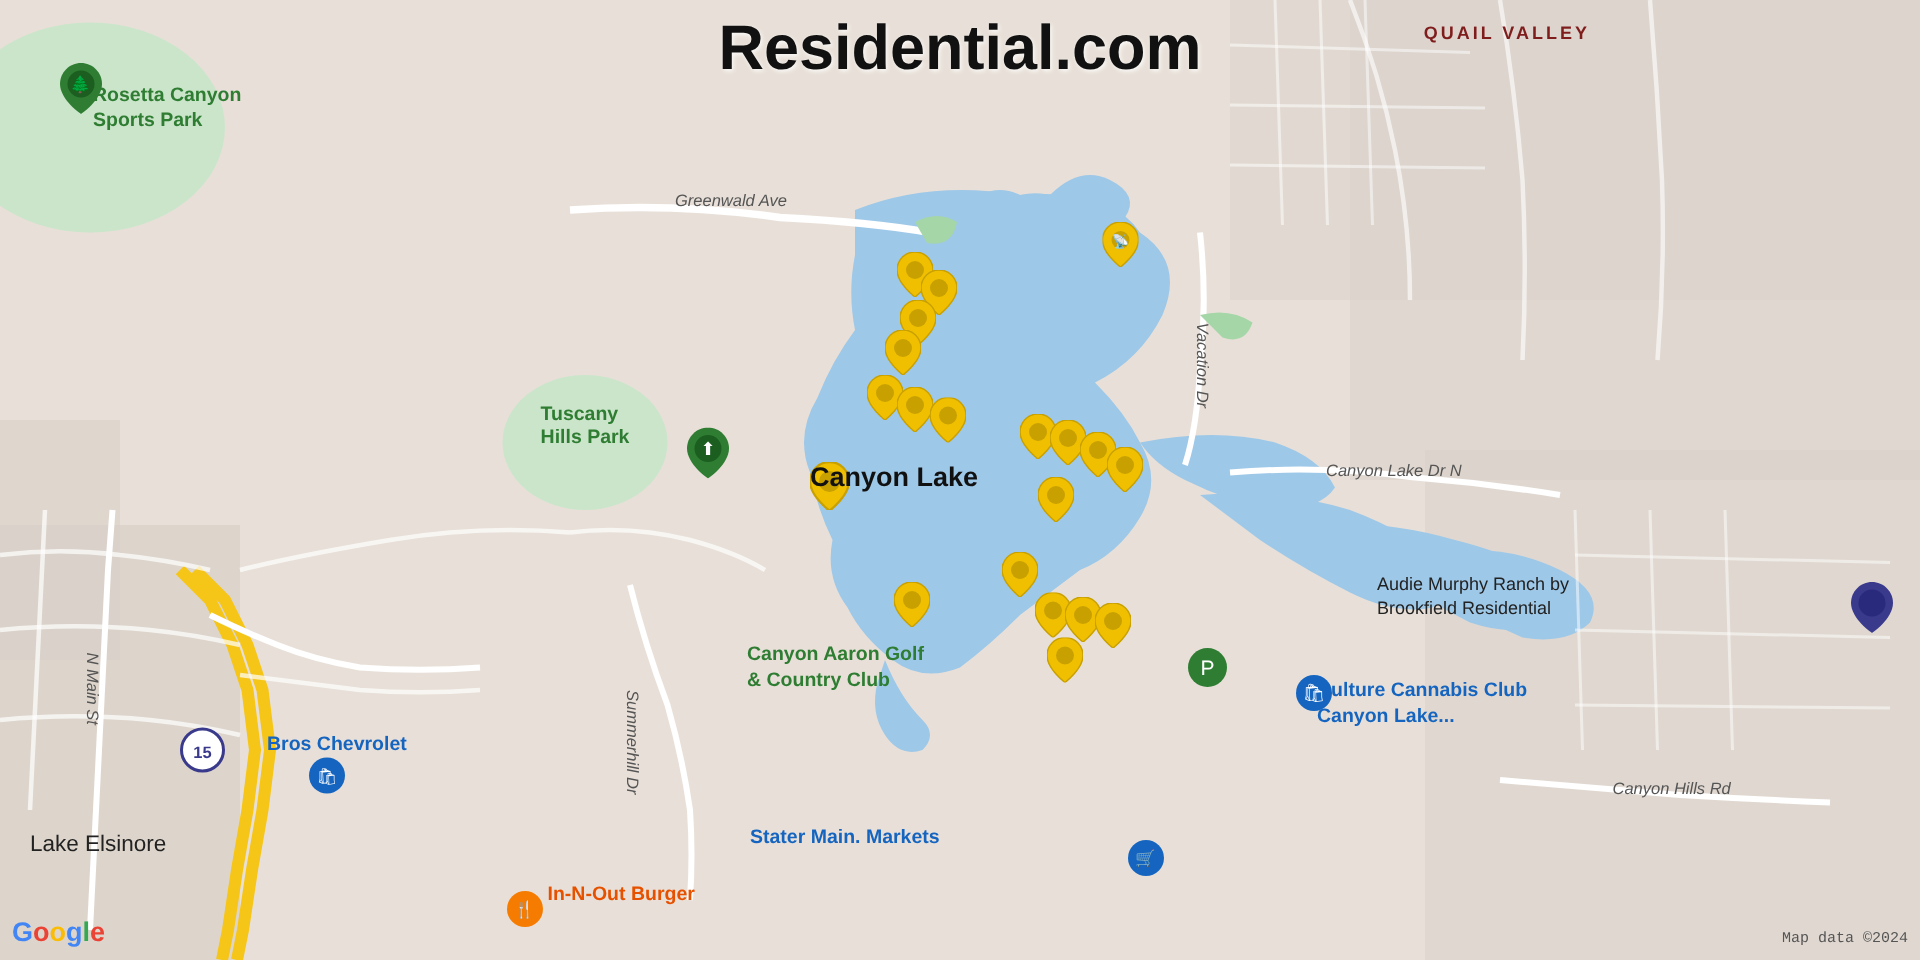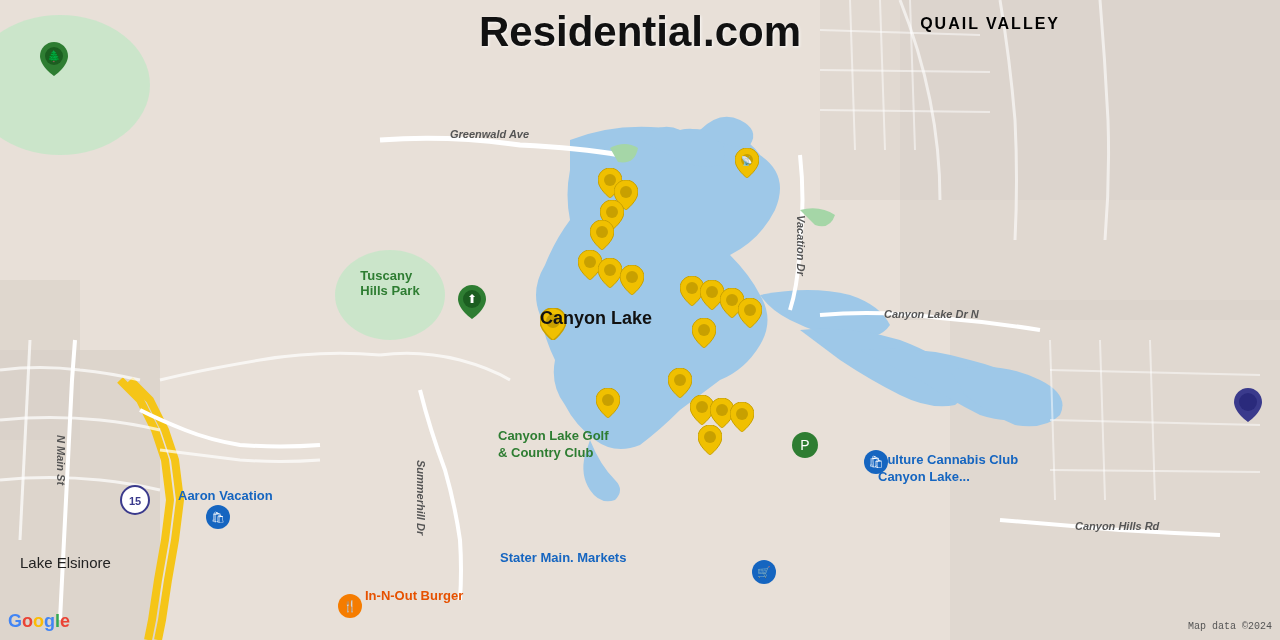--- a/index.html
+++ b/index.html
@@ -52,21 +52,20 @@
     .map-label.blue-label {
       color: #1565c0;
       font-size: 13px;
       font-weight: 600;
     }
 
     .map-label.road-label {
       color: #555;
       font-size: 11px;
       font-style: italic;
-      font-weight: bold;
     }
 
     .map-label.dark-label {
       color: #222;
       font-size: 14px;
       font-weight: 500;
     }
 
     
     .google-logo {
@@ -188,22 +187,27 @@
     <circle cx="135" cy="500" r="14" fill="white" stroke="#3a3a8c" stroke-width="2"></circle>
     <text x="135" y="505" text-anchor="middle" font-size="11" font-weight="bold" fill="#3a3a8c">15</text>
 
     <path d="M 610 148 Q 625 140 638 148 Q 635 165 618 162Z" fill="#a5d6a7"></path>
 
     <path d="M 800 210 Q 820 205 835 215 Q 830 230 815 225Z" fill="#a5d6a7"></path>
   </svg>
 
   <div class="site-title">Residential.com</div>
 
-  <div class="map-label" style="top:15px; right:220px; font-size:16px; font-weight:600; letter-spacing:2px; color:#000000;">QUAIL VALLEY</div>
-
+  <div class="map-label" style="top:15px; right:220px; font-size:12px; font-weight:600; letter-spacing:2px; color:#7f1d1d;">QUAIL VALLEY</div>
+
+  <div class="map-label green-label" style="top:55px; left:62px; line-height:1.3;">
+    <span>Rosetta Canyon</span><br>
+    
+    <span>Sports Park</span>
+  </div>
 
   <div style="position:absolute; top:42px; left:40px; z-index:6;">
     <svg width="28" height="34" viewBox="0 0 28 34">
       <path d="M14 0 C6.3 0 0 6.3 0 14 C0 24.5 14 34 14 34 C14 34 28 24.5 28 14 C28 6.3 21.7 0 14 0Z" fill="#2e7d32"></path>
       <circle cx="14" cy="14" r="9" fill="#1b5e20"></circle>
       <text x="14" y="18" text-anchor="middle" font-size="11" fill="white">🌲</text>
     </svg>
   </div>
 
   <div class="map-label green-label" style="top:268px; left:390px; transform:translateX(-50%);">
@@ -227,30 +231,33 @@
 
   <div class="map-label road-label" style="top:460px; left:415px; writing-mode:vertical-rl;">Summerhill Dr</div>
 
   <div class="map-label road-label" style="top:520px; left:1075px;text-align:center;">Canyon Hills Rd</div>
 
   <div class="map-label road-label" style="top:435px; left:55px; writing-mode:vertical-rl;">N Main St</div>
 
   <div class="map-label dark-label" style="top:308px; left:540px; font-size:18px; font-weight:600; color:#111;">Canyon Lake</div>
 
   <div class="map-label green-label" style="top:428px; left:498px; font-size:13px; line-height:1.3;">
-    <span>Canyon Lake Golf</span><br>
+    <span>Canyon Aaron Golf</span><br>
     <span>&amp; Country Club</span>
   </div>
 
+  <div class="map-label dark-label" style="top:382px; left:918px; font-size:12px; max-width:200px; line-height:1.3;">
+    <span>Audie Murphy Ranch by<br>Brookfield Residential</span>
+  </div>
 
   <div class="map-label blue-label" style="top:452px; left:878px; font-size:13px; line-height:1.3;">
     <span>Culture Cannabis Club<br>Canyon Lake...</span>
   </div>
 
-  <div class="map-label blue-label" style="top:488px; left:178px;">Aaron Vacation</div>
+  <div class="map-label blue-label" style="top:488px; left:178px;">Bros Chevrolet</div>
 
   <div class="map-label dark-label" style="top:554px; left:20px; font-size:15px;text-align:center;">Lake Elsinore</div>
 
   <div class="map-label blue-label" style="top:550px; left:500px;">Stater Main. Markets</div>
 
   <div class="map-label" style="top:588px; left:365px; color:#e65100; font-size:13px; font-weight:600;">In-N-Out Burger</div>
 
   <div style="position:absolute; top:148px; left:735px;">
     <svg width="24" height="30" viewBox="0 0 24 30">
         <path d="M12 0C5.4 0 0 5.4 0 12c0 9 12 18 12 18S24 21 24 12C24 5.4 18.6 0 12 0z" fill="#f0c000" stroke="#c8a000" stroke-width="1"></path>

